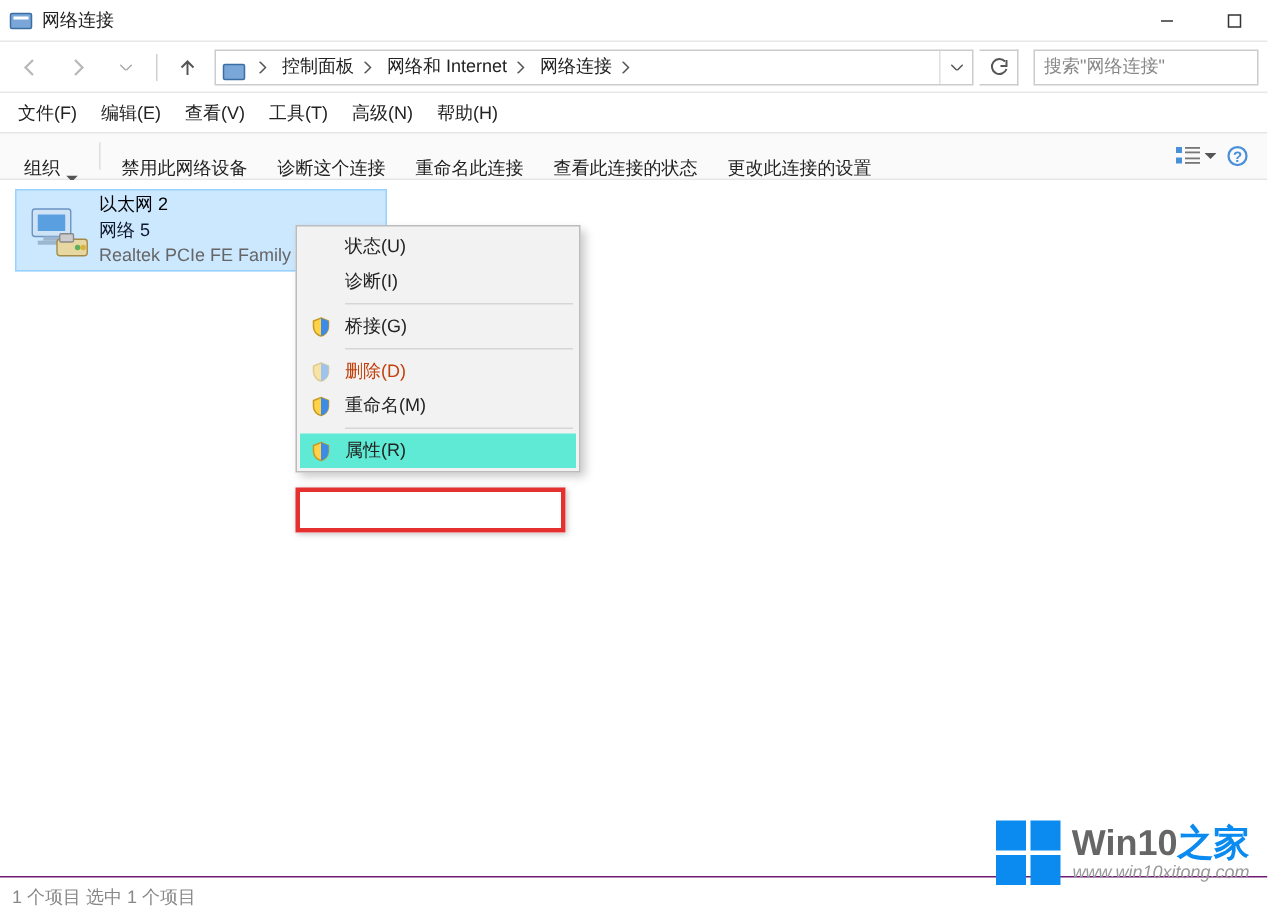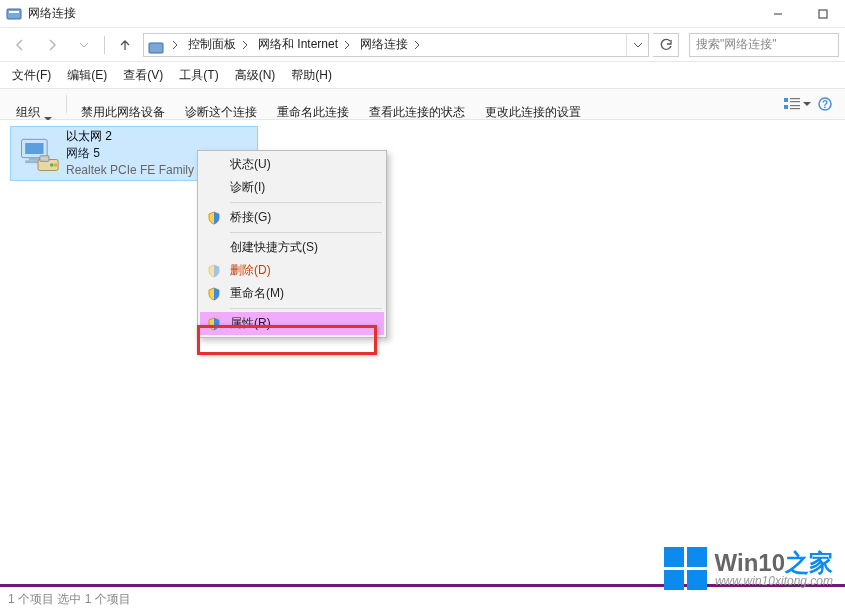--- a/index.html
+++ b/index.html
@@ -51,24 +51,24 @@
     .adapter .net-device { color:#666; white-space:nowrap; }
 
     
     .ctx-menu { position:absolute; left:197px; top:150px; width:190px; background:#f2f2f2; border:1px solid #bcbcbc; box-shadow:3px 3px 6px rgba(0,0,0,.22); font-size:12px; z-index:10; padding:2px;}
     .ctx-item { height:23px; display:flex; align-items:center; position:relative; }
     .ctx-gutter { width:28px; display:flex; align-items:center; justify-content:center; }
     .ctx-label { padding-left:2px; }
     .ctx-item.disabled .ctx-label { color:#c2410c; }
     .ctx-sep { height:1px; background:#d6d6d6; margin:3px 2px 3px 30px; }
     .ctx-highlight { position:absolute; left:197px; top:325px; width:180px; height:30px; border:3px solid #e53030; z-index:12; pointer-events:none; box-shadow:1px 1px 4px rgba(0,0,0,.25);}
-    .ctx-item.prop { background:#f0abfc; }
-
-    
-    .statusbar { position:absolute; bottom:0; left:0; right:0; height:28px; border-top:3px solid #701a75; display:flex; align-items:center; padding:0 8px; font-size:12px; color:#888;}
+    .ctx-item.prop { background:#5eead4; }
+
+    
+    .statusbar { position:absolute; bottom:0; left:0; right:0; height:28px; border-top:1px solid #701a75; display:flex; align-items:center; padding:0 8px; font-size:12px; color:#888;}
 
     
     .watermark { position:absolute; right:12px; bottom:22px; display:flex; align-items:center; gap:8px; z-index:20;}
     .watermark .logo { display:grid; grid-template-columns:20px 20px; grid-template-rows:20px 20px; gap:3px;}
     .watermark .logo span { background:#0b8bf0;}
     .watermark .wm-text { line-height:1.05; }
     .watermark .wm-title { font-size:24px; font-weight:600; color:#666; white-space:nowrap;}
     .watermark .wm-title .accent { color:#0b8bf0; }
     .watermark .wm-sub { font-size:12px; color:#999; text-align:right;font-style:italic;}
 
@@ -252,24 +252,20 @@
   <div class="ctx-item">
     <span class="ctx-gutter">
         <svg class="shield" viewBox="0 0 14 14">
           <path d="M7 1 L12 3 V7 C12 10 9.5 12.5 7 13 C4.5 12.5 2 10 2 7 V3 Z" fill="#ffd24a" stroke="#c89a1f"></path>
           <path d="M7 1 L12 3 V7 C12 10 9.5 12.5 7 13 Z" fill="#3c8ce7"></path>
         </svg>
       </span>
     <span class="ctx-label">桥接(G)</span>
   </div>
   <div class="ctx-sep"></div>
-  <div class="ctx-item">
-    <span class="ctx-gutter"></span>
-      <span class="ctx-label">创建快捷方式(S)</span>
-  </div>
   <div class="ctx-item disabled">
     <span class="ctx-gutter">
         <svg class="shield" viewBox="0 0 14 14" style="opacity:.45">
           <path d="M7 1 L12 3 V7 C12 10 9.5 12.5 7 13 C4.5 12.5 2 10 2 7 V3 Z" fill="#ffd24a" stroke="#c89a1f"></path>
           <path d="M7 1 L12 3 V7 C12 10 9.5 12.5 7 13 Z" fill="#3c8ce7"></path>
         </svg>
       </span>
     <span class="ctx-label">删除(D)</span>
   </div>
   <div class="ctx-item">

